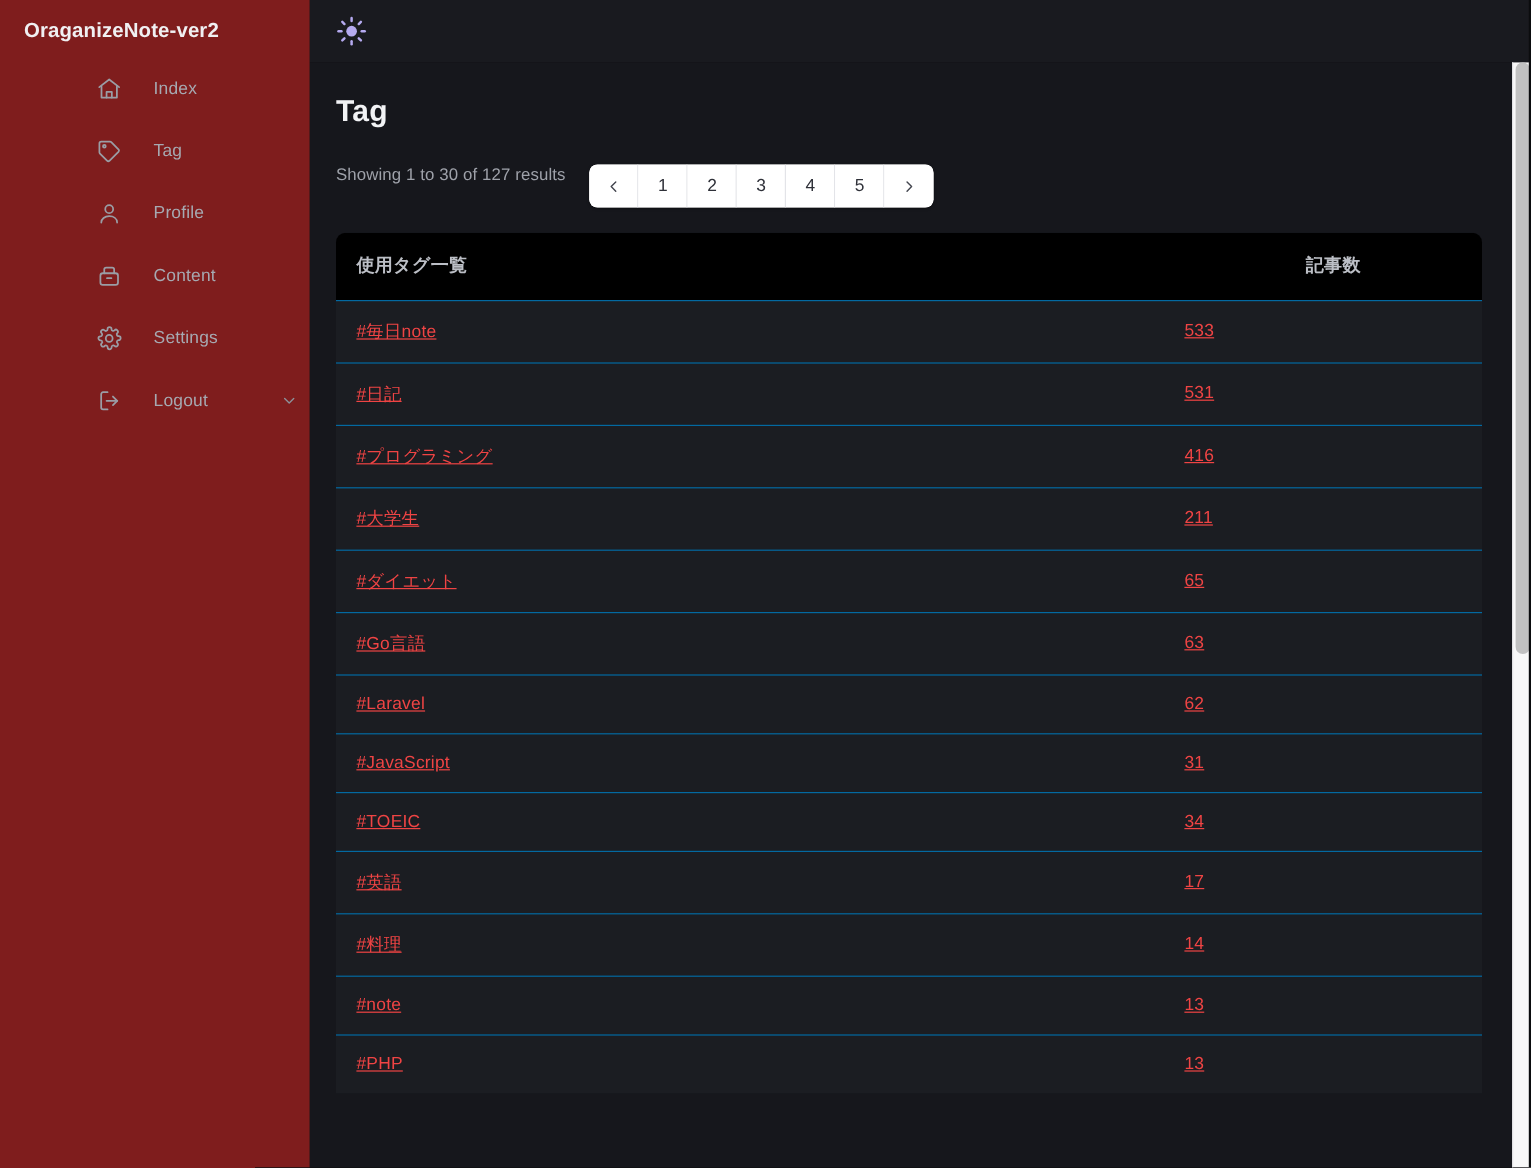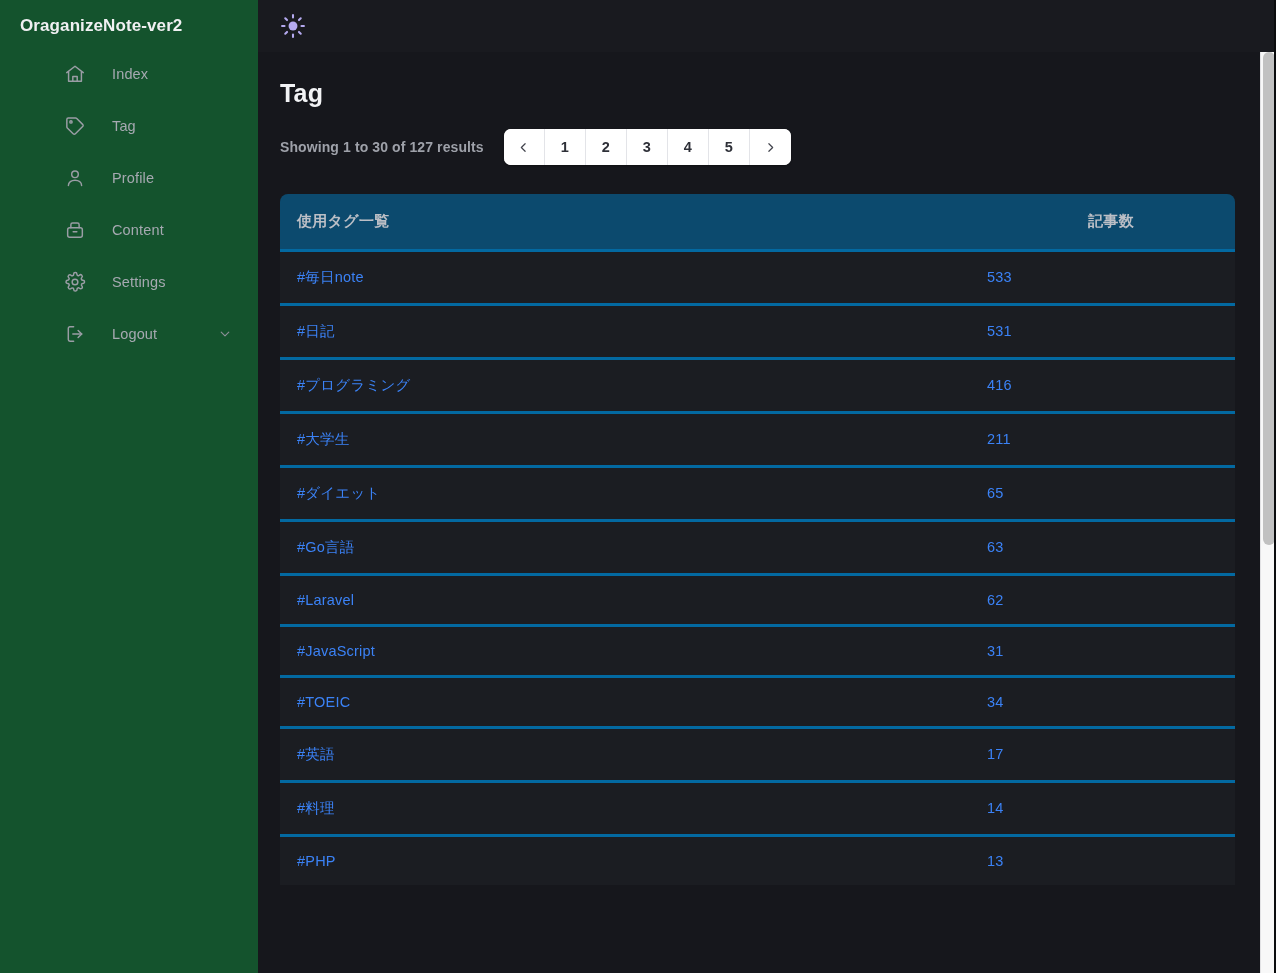--- a/index.html
+++ b/index.html
@@ -19,38 +19,38 @@
     height: 973px;
     background: #0f1013;
   }
 
   
   #sidebar {
     position: absolute;
     left: 0; top: 0;
     width: 258px;
     height: 973px;
-    background: #14532d;
+    background: #7f1d1d;
     z-index: 5;
   }
 
   #brand {
     position: absolute;
     left: 20px;
     top: 16px;
     font-size: 17px;
     font-weight: bold;
     color: #f0f0f2;
     letter-spacing: 0.1px;
     white-space: nowrap;
   }
 
   #nav {
     position: absolute;
-    left: 0;
+    left: 16px;
     top: 48px;
     width: 258px;
     padding-left: 42px;
   }
 
   .nav-item {
     position: relative;
     display: flex;
     align-items: center;
     height: 52px;
@@ -123,25 +123,23 @@
     top: 27px;
     font-size: 25px;
     font-weight: 600;
     color: #f2f3f5;
     letter-spacing: 0.2px;
   }
 
   #pager-row {
     position: absolute;
     left: 22px;
-    top: 75px;
+    top: 85px;
     height: 40px;
     display: flex;
-    align-items: center;
-    font-weight: bold;
   }
 
   #results-text {
     font-size: 14px;
     color: #9ea1a9;
     letter-spacing: 0.1px;
     white-space: nowrap;
   }
 
   #pagination {
@@ -182,44 +180,45 @@
     background: #1b1d22;
   }
 
   #table {
     width: 100%;
     border-collapse: collapse;
     table-layout: fixed;
   }
 
   #table thead th {
-    background: #0c4a6e;
+    background: #000000;
     text-align: left;
     font-size: 15px;
     font-weight: 600;
     color: #bcbfc6;
     padding: 17px 0 17px 17px;
     letter-spacing: 0.3px;
     height: 56px;
   }
 
   #table thead th.col-tag   { width: 690px; }
   #table thead th.col-count { width: 265px; text-align: center; }
 
   #table tbody td {
     font-size: 14.5px;
-    color: #3b82f6;
+    color: #ef4444;
     padding: 16px 0 16px 17px;
-    border-top: 3px solid #0369a1;
+    border-top: 1px solid #0369a1;
     background: #1b1d22;
     height: 49px;
     letter-spacing: 0.2px;
     white-space: nowrap;
     overflow: hidden;
     text-overflow: ellipsis;
+    text-decoration: underline;
   }
 
   
   #scrollbar {
     position: absolute;
     right: 0;
     top: 52px;
     width: 16px;
     height: 921px;
     background: #f8f8f8;
@@ -423,20 +422,24 @@
             </tr>
             <tr>
               <td>#英語</td>
               <td>17</td>
             </tr>
             <tr>
               <td>#料理</td>
               <td>14</td>
             </tr>
             <tr>
+              <td>#note</td>
+              <td>13</td>
+            </tr>
+            <tr>
               <td>#PHP</td>
               <td>13</td>
             </tr>
           </tbody>
       </table>
     </div>
 
   </main>
 
   <div id="scrollbar">

